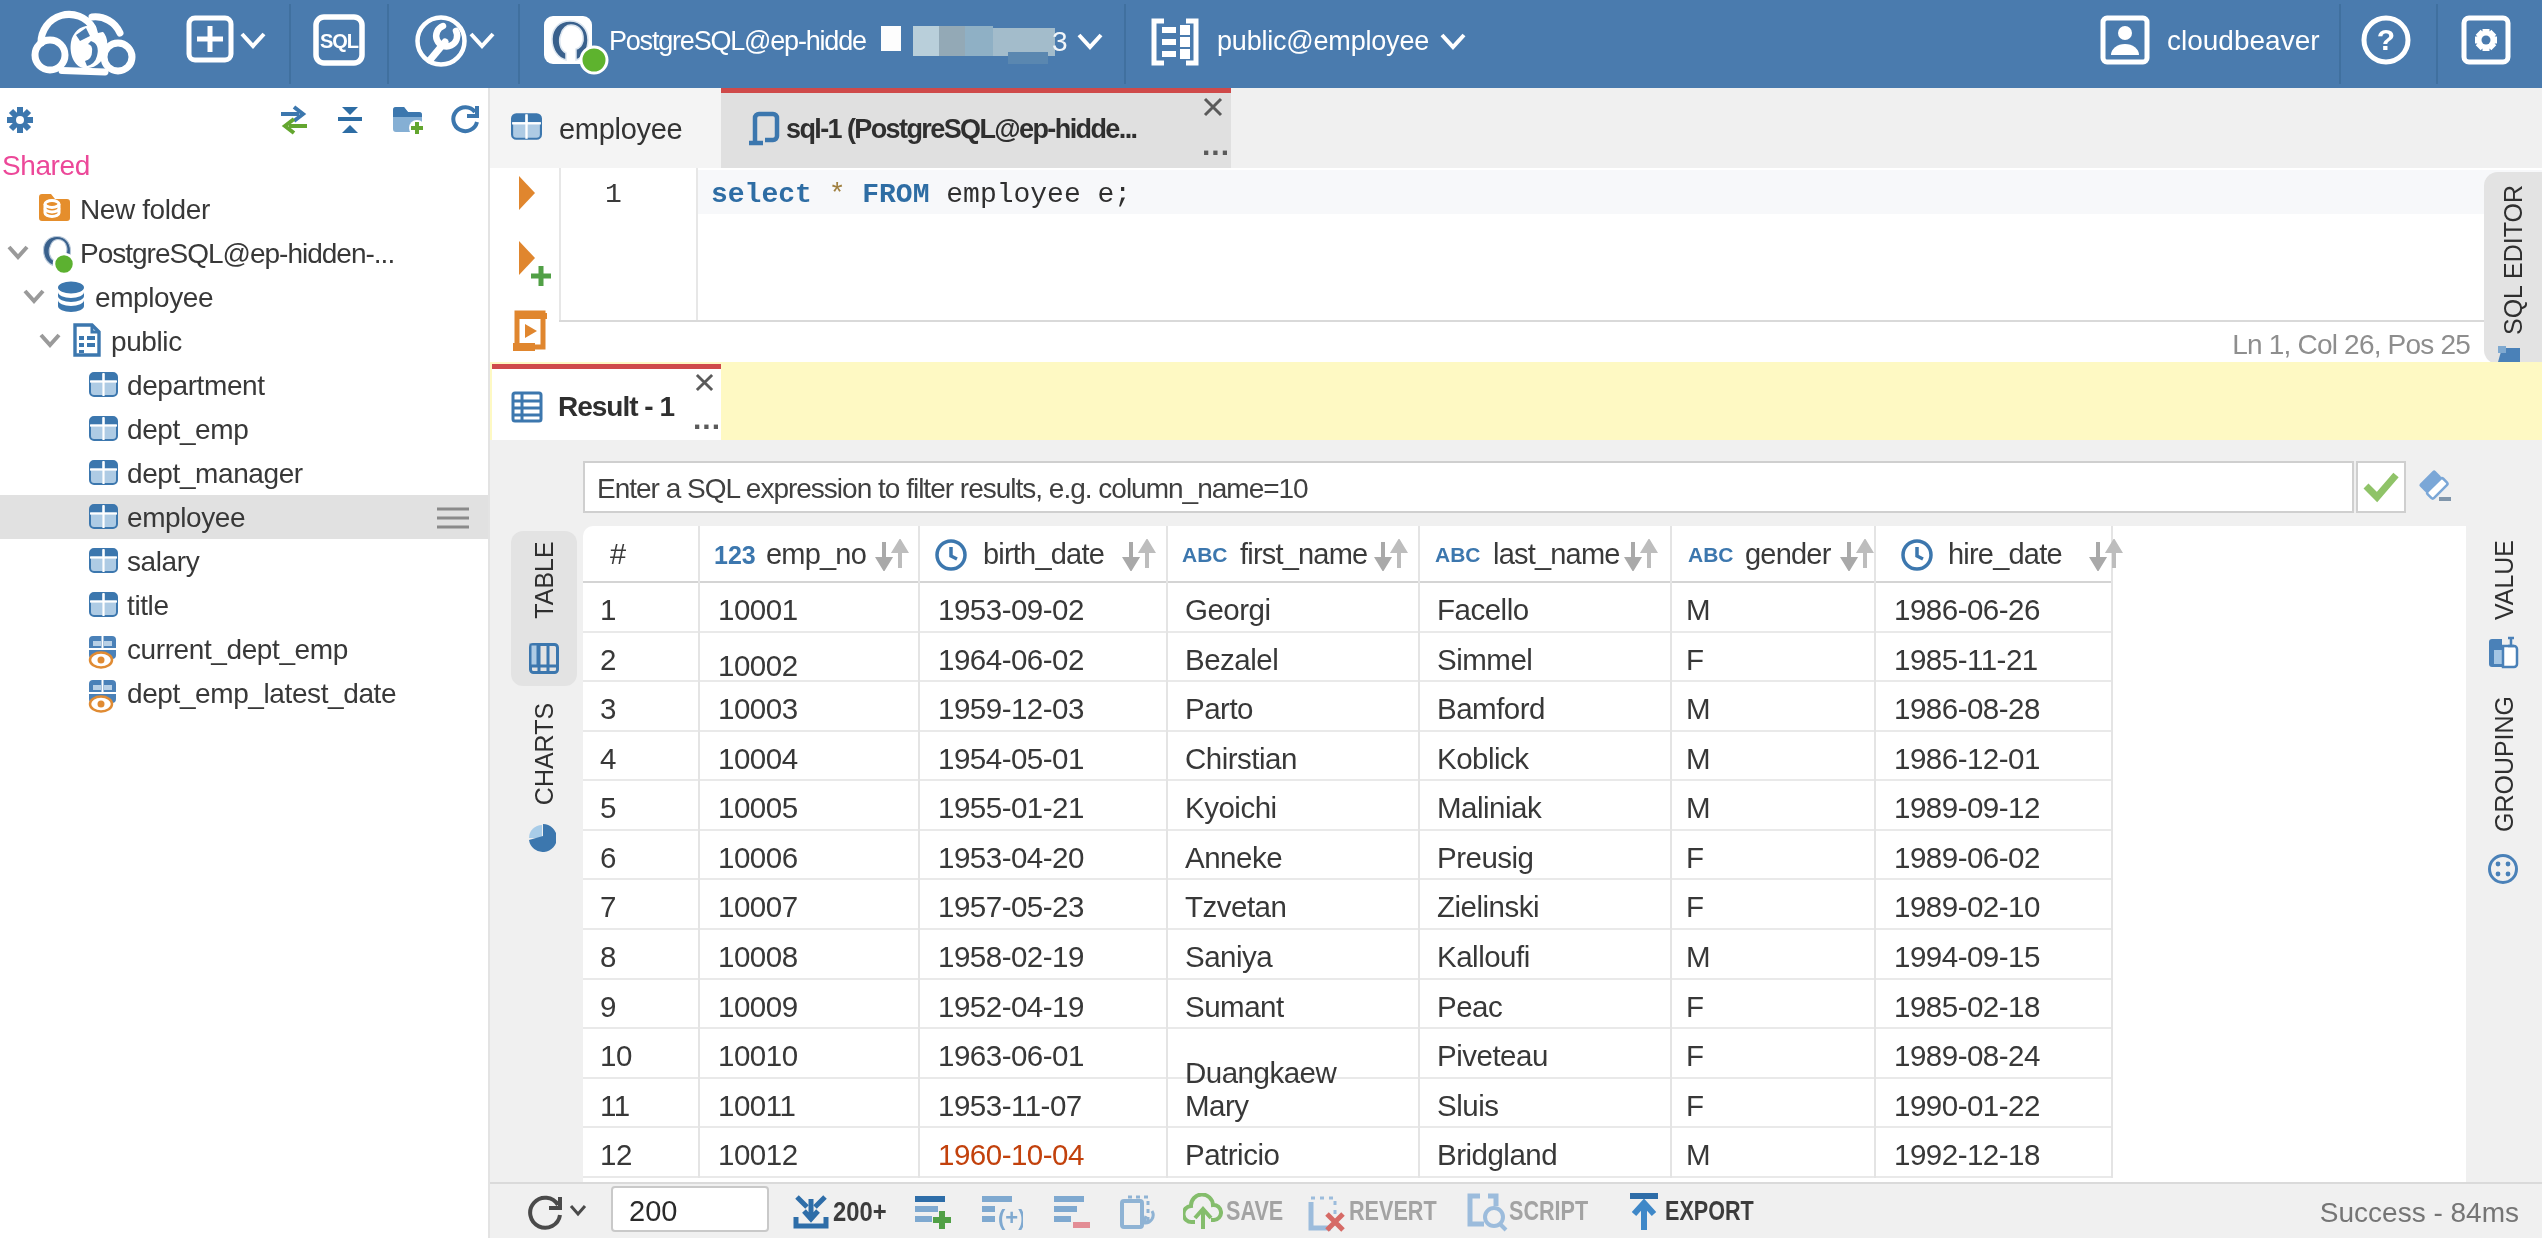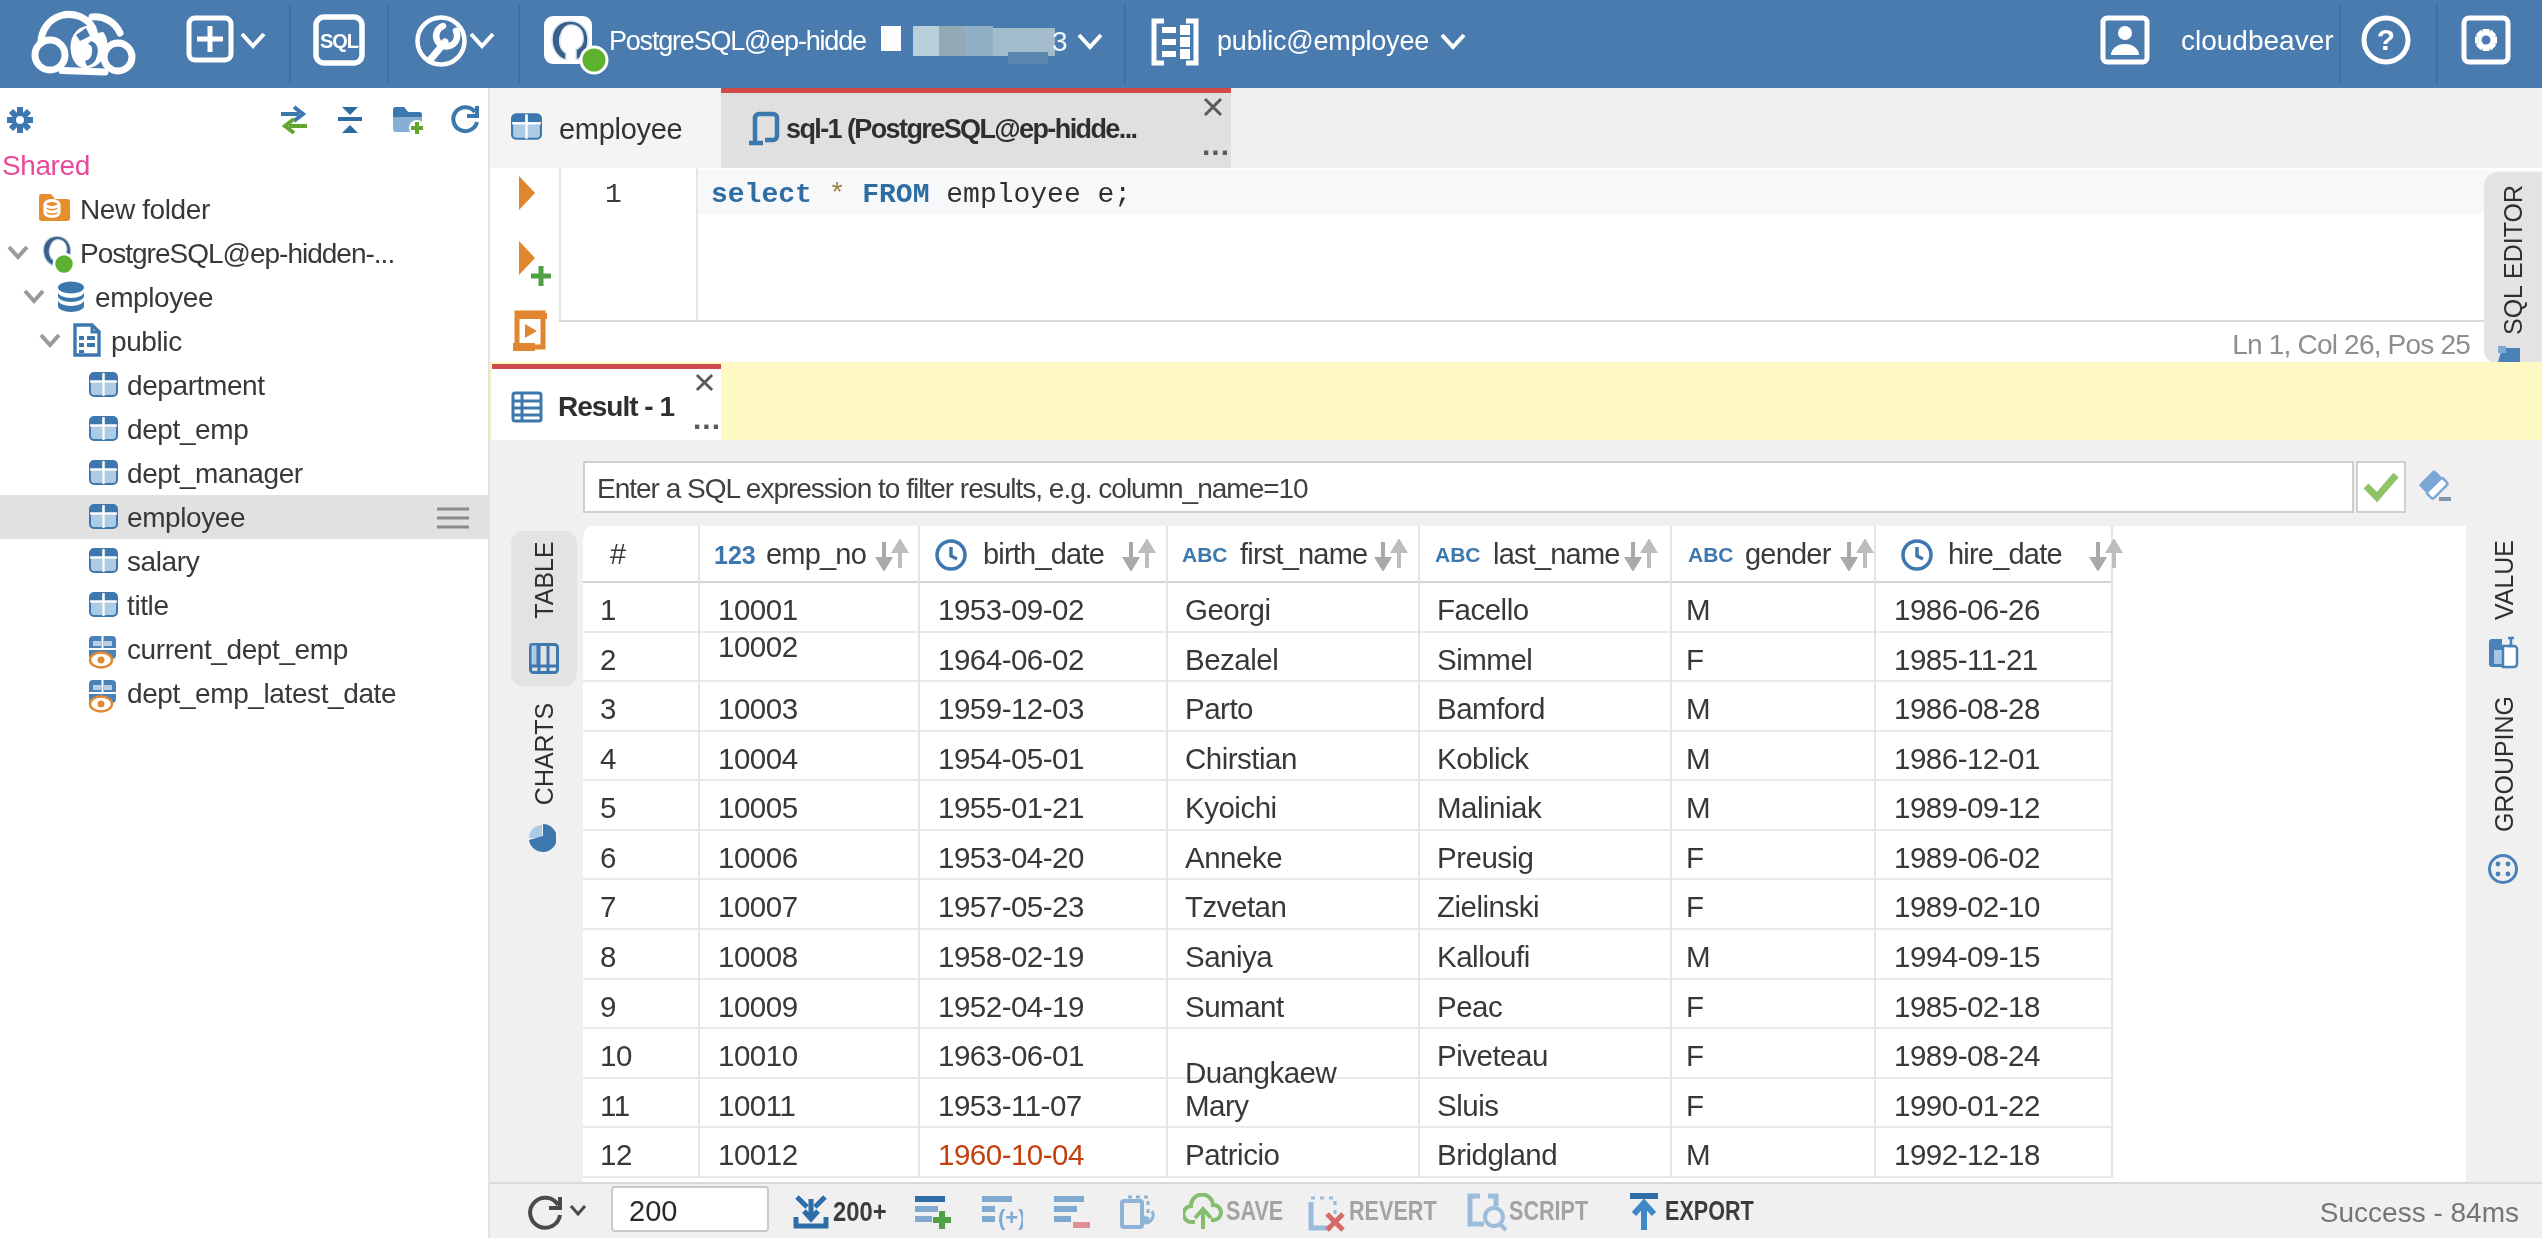--- a/index.html
+++ b/index.html
@@ -97,21 +97,21 @@
   <div class="abs" style="left:1217px;top:26px;font-size:27px;letter-spacing:-0.2px;color:#fff;">public@employee</div>
   <svg class="abs" style="left:1438px;top:30px;" width="30" height="24" viewBox="0 0 30 24">
     <path d="M 4 5 L 15 17 L 26 5" fill="none" stroke="#fff" stroke-width="4"></path>
   </svg>
   
   <svg class="abs" style="left:2100px;top:15px;" width="50" height="50" viewBox="0 0 50 50">
     <rect x="3" y="3" width="44" height="44" rx="4" fill="none" stroke="#fff" stroke-width="5"></rect>
     <circle cx="25" cy="18" r="7" fill="#fff"></circle>
     <path d="M 11 40 a 14 11 0 0 1 28 0 Z" fill="#fff"></path>
   </svg>
-  <div class="abs" style="left:2167px;top:25px;font-size:28px;color:#fff;margin-left:14px;">cloudbeaver</div>
+  <div class="abs" style="left:2167px;top:25px;font-size:28px;color:#fff;">cloudbeaver</div>
   <div class="abs" style="left:2339px;top:4px;width:2px;height:80px;background:#40709f;"></div>
   
   <svg class="abs" style="left:2360px;top:14px;" width="52" height="52" viewBox="0 0 52 52">
     <circle cx="26" cy="26" r="22" fill="none" stroke="#fff" stroke-width="5"></circle>
     <text x="26" y="36" font-family="Liberation Sans, sans-serif" font-size="30" font-weight="bold" fill="#fff" text-anchor="middle">?</text>
   </svg>
   <div class="abs" style="left:2436px;top:4px;width:2px;height:80px;background:#40709f;"></div>
   
   <svg class="abs" style="left:2461px;top:15px;" width="50" height="50" viewBox="0 0 50 50">
     <rect x="3" y="3" width="44" height="44" rx="5" fill="none" stroke="#fff" stroke-width="5"></rect>
@@ -467,21 +467,21 @@
         <path d="M 25 29 V 11 M 25 3 L 19.5 12 H 30.5 Z" fill="#bdbdbd" stroke="#bdbdbd" stroke-width="4"></path>
       </svg>
   <div class="abs" style="left:110px;top:153px;font-size:29.5px;letter-spacing:-0.5px;color:#383838;">1</div>
   <div class="abs" style="left:228px;top:153px;font-size:29.5px;letter-spacing:-0.5px;color:#383838;">10001</div>
   <div class="abs" style="left:448px;top:153px;font-size:29.5px;letter-spacing:-0.5px;color:#383838;">1953-09-02</div>
   <div class="abs" style="left:695px;top:153px;font-size:29.5px;letter-spacing:-0.5px;color:#383838;">Georgi</div>
   <div class="abs" style="left:947px;top:153px;font-size:29.5px;letter-spacing:-0.5px;color:#383838;">Facello</div>
   <div class="abs" style="left:1196px;top:153px;font-size:29.5px;letter-spacing:-0.5px;color:#383838;">M</div>
   <div class="abs" style="left:1404px;top:153px;font-size:29.5px;letter-spacing:-0.5px;color:#383838;">1986-06-26</div>
   <div class="abs" style="left:110px;top:203px;font-size:29.5px;letter-spacing:-0.5px;color:#383838;">2</div>
-  <div class="abs" style="left:228px;top:190px;font-size:29.5px;letter-spacing:-0.5px;color:#383838;">10002</div>
+  <div class="abs" style="left:228px;top:209px;font-size:29.5px;letter-spacing:-0.5px;color:#383838;">10002</div>
   <div class="abs" style="left:448px;top:203px;font-size:29.5px;letter-spacing:-0.5px;color:#383838;">1964-06-02</div>
   <div class="abs" style="left:695px;top:203px;font-size:29.5px;letter-spacing:-0.5px;color:#383838;">Bezalel</div>
   <div class="abs" style="left:947px;top:203px;font-size:29.5px;letter-spacing:-0.5px;color:#383838;">Simmel</div>
   <div class="abs" style="left:1196px;top:203px;font-size:29.5px;letter-spacing:-0.5px;color:#383838;">F</div>
   <div class="abs" style="left:1404px;top:203px;font-size:29.5px;letter-spacing:-0.5px;color:#383838;">1985-11-21</div>
   <div class="abs" style="left:110px;top:252px;font-size:29.5px;letter-spacing:-0.5px;color:#383838;">3</div>
   <div class="abs" style="left:228px;top:252px;font-size:29.5px;letter-spacing:-0.5px;color:#383838;">10003</div>
   <div class="abs" style="left:448px;top:252px;font-size:29.5px;letter-spacing:-0.5px;color:#383838;">1959-12-03</div>
   <div class="abs" style="left:695px;top:252px;font-size:29.5px;letter-spacing:-0.5px;color:#383838;">Parto</div>
   <div class="abs" style="left:947px;top:252px;font-size:29.5px;letter-spacing:-0.5px;color:#383838;">Bamford</div>

